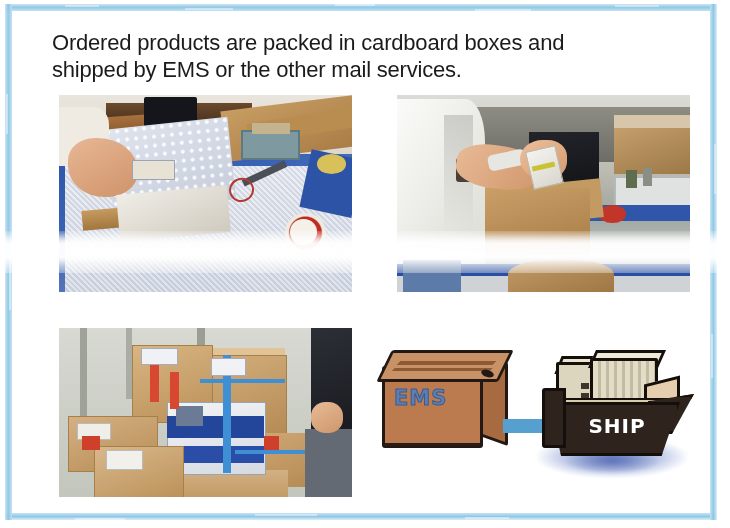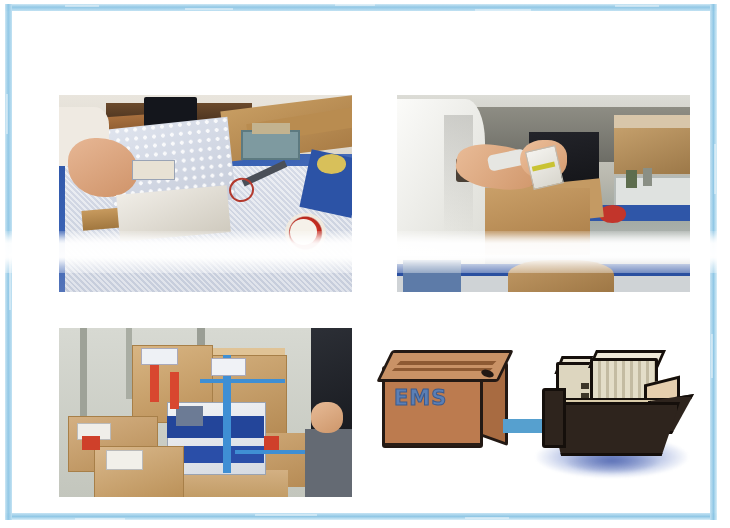--- a/index.html
+++ b/index.html
@@ -221,20 +221,22 @@
     <div class="tex" style="left:610px;top:1px;width:44px;height:2px;"></div>
     <div class="tex" style="left:70px;bottom:0;width:50px;height:2px;"></div>
     <div class="tex" style="left:250px;bottom:4px;width:62px;height:2px;"></div>
     <div class="tex" style="left:460px;bottom:1px;width:44px;height:2px;"></div>
     <div class="tex" style="left:1px;top:90px;width:2px;height:40px;"></div>
     <div class="tex" style="left:4px;top:250px;width:2px;height:56px;"></div>
     <div class="tex" style="right:1px;top:140px;width:2px;height:50px;"></div>
     <div class="tex" style="right:4px;top:330px;width:2px;height:44px;"></div>
   </div>
 
+  <div class="heading">Ordered products are packed in cardboard boxes and
+shipped by EMS or the other mail services.</div>
 
   <div class="photo ph1">
     <div class="sc">
       <div class="sh p1-wall"></div>
       <div class="sh p1-woodtop"></div>
       <div class="sh p1-blue"></div>
       <div class="sh p1-mat"></div>
       <div class="sh p1-woodrail"></div>
       <div class="sh p1-blackbag"></div>
       <div class="sh p1-kraft"></div>
@@ -350,17 +352,18 @@
         <div class="cont-a-l1"></div>
         <div class="cont-a-l2"></div>
       </div>
       <div class="cont-b-top"></div>
       <div class="cont-b"></div>
       <div class="cont-c"></div>
       <div class="ship-deck"></div>
       <div class="ship-bow"></div>
       <div class="ship-hull"></div>
       <div class="ship-stern"></div>
+      <div class="ship-text">SHIP</div>
     </div>
 
   </div>
 
 </div>
 
 </body></html>

